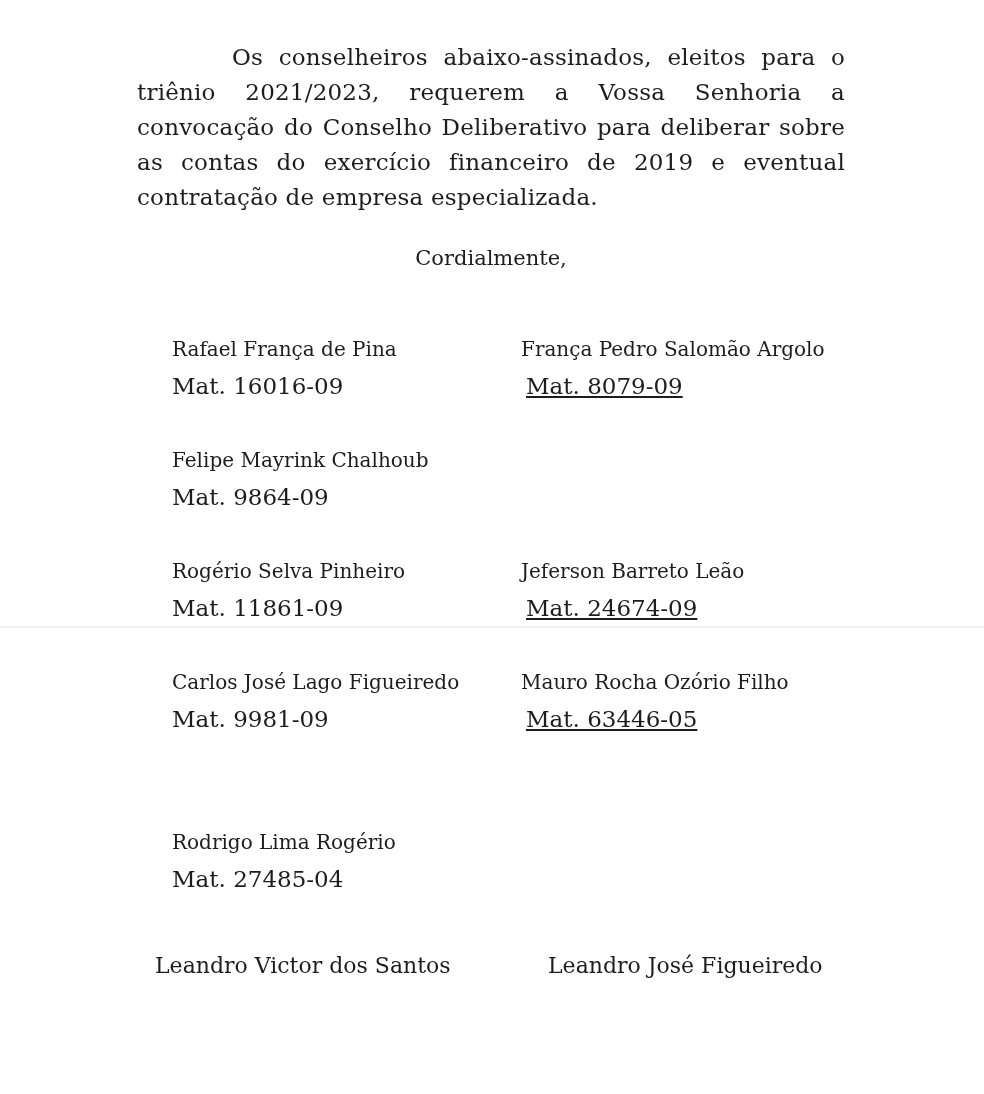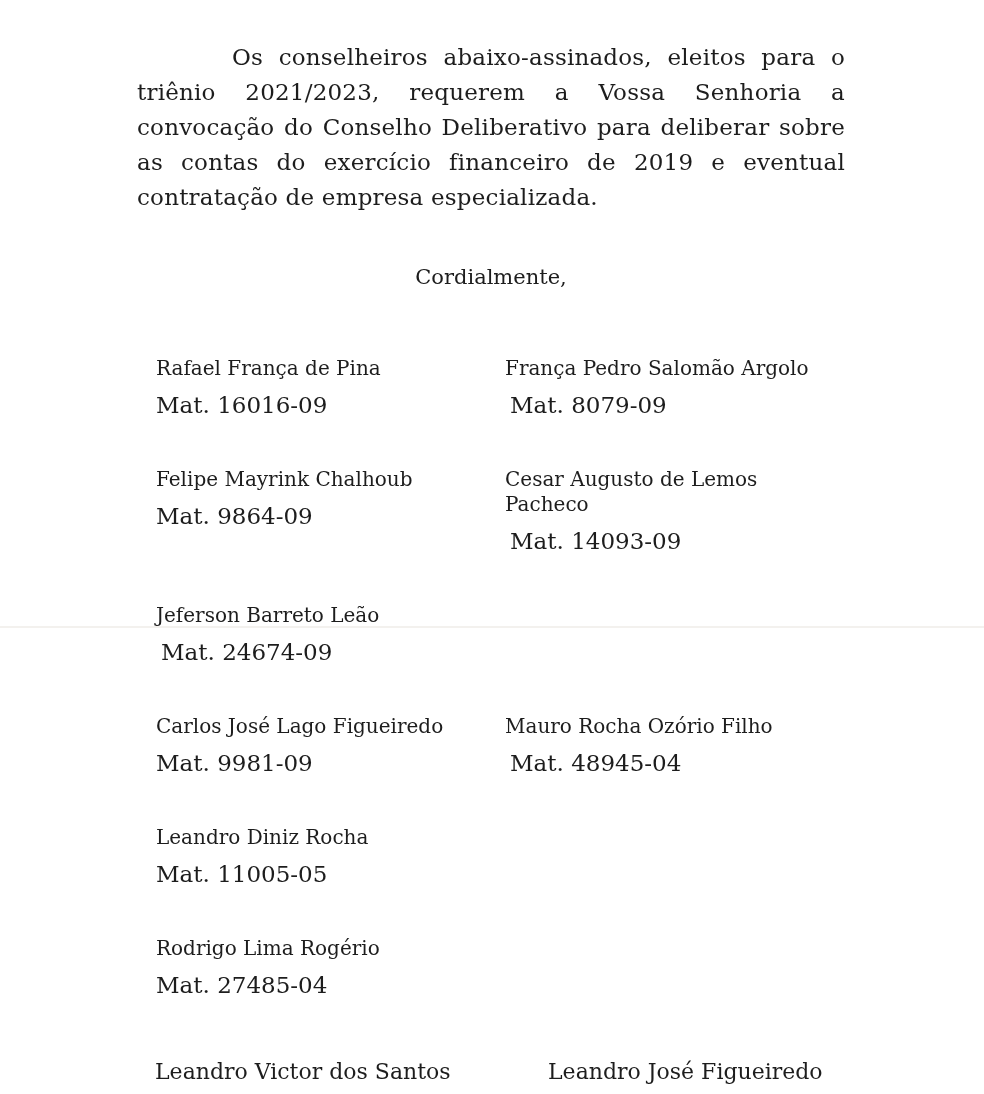--- a/index.html
+++ b/index.html
@@ -21,45 +21,46 @@
   }
   .para {
     font-size: 23px;
     line-height: 35px;
     text-align: justify;
     text-indent: 95px;
     letter-spacing: 0.2px;
     margin-top: 16px;
   }
   .closing {
-    margin-top: 49px;
+    margin-top: 30px;
     text-align: center;
     font-size: 21px;
     line-height: 26px;
   }
   .sigs {
     margin-top: 66px;
-    margin-left: 19px;
+    margin-left: 35px;
   }
   .sig-row {
     display: grid;
     grid-template-columns: 349px 1fr;
     margin-bottom: 49px;
   }
   .sig-name {
     font-size: 20px;
     line-height: 25px;
   }
   .sig-mat {
     font-size: 23px;
     line-height: 25px;
     margin-top: 12px;
   }
   .sig-cell.right .sig-mat {
     padding-left: 5px;
+    text-decoration: underline;
   }
   .final-row {
     display: grid;
     grid-template-columns: 393px 1fr;
     margin-top: 60px;
     margin-left: 18px;
   }
   .final-row .sig-name {
     font-size: 22px;
     line-height: 27px;
@@ -93,46 +94,42 @@
         <div class="sig-cell right">
           <div class="sig-name">França Pedro Salomão Argolo</div>
           <div class="sig-mat">Mat. 8079-09</div>
         </div>
       </div>
       <div class="sig-row">
         <div class="sig-cell left">
           <div class="sig-name">Felipe Mayrink Chalhoub</div>
           <div class="sig-mat">Mat. 9864-09</div>
         </div>
-        <div class="sig-cell right">
-          <div class="sig-name">Cesar Augusto de Lemos Pacheco</div>
-          <div class="sig-mat">Mat. 14093-09</div>
-        </div>
       </div>
       <div class="sig-row">
+        <div class="sig-cell left">
+          <div class="sig-name">Rogério Selva Pinheiro</div>
+          <div class="sig-mat">Mat. 11861-09</div>
+        </div>
         <div class="sig-cell right">
           <div class="sig-name">Jeferson Barreto Leão</div>
           <div class="sig-mat">Mat. 24674-09</div>
         </div>
       </div>
       <div class="sig-row">
         <div class="sig-cell left">
           <div class="sig-name">Carlos José Lago Figueiredo</div>
           <div class="sig-mat">Mat. 9981-09</div>
         </div>
         <div class="sig-cell right">
           <div class="sig-name">Mauro Rocha Ozório Filho</div>
-          <div class="sig-mat">Mat. 48945-04</div>
+          <div class="sig-mat">Mat. 63446-05</div>
         </div>
       </div>
       <div class="sig-row">
-        <div class="sig-cell left">
-          <div class="sig-name">Leandro Diniz Rocha</div>
-          <div class="sig-mat">Mat. 11005-05</div>
-        </div>
       </div>
       <div class="sig-row">
         <div class="sig-cell left">
           <div class="sig-name">Rodrigo Lima Rogério</div>
           <div class="sig-mat">Mat. 27485-04</div>
         </div>
         <div class="sig-cell right"></div>
       </div>
     </div>
 

